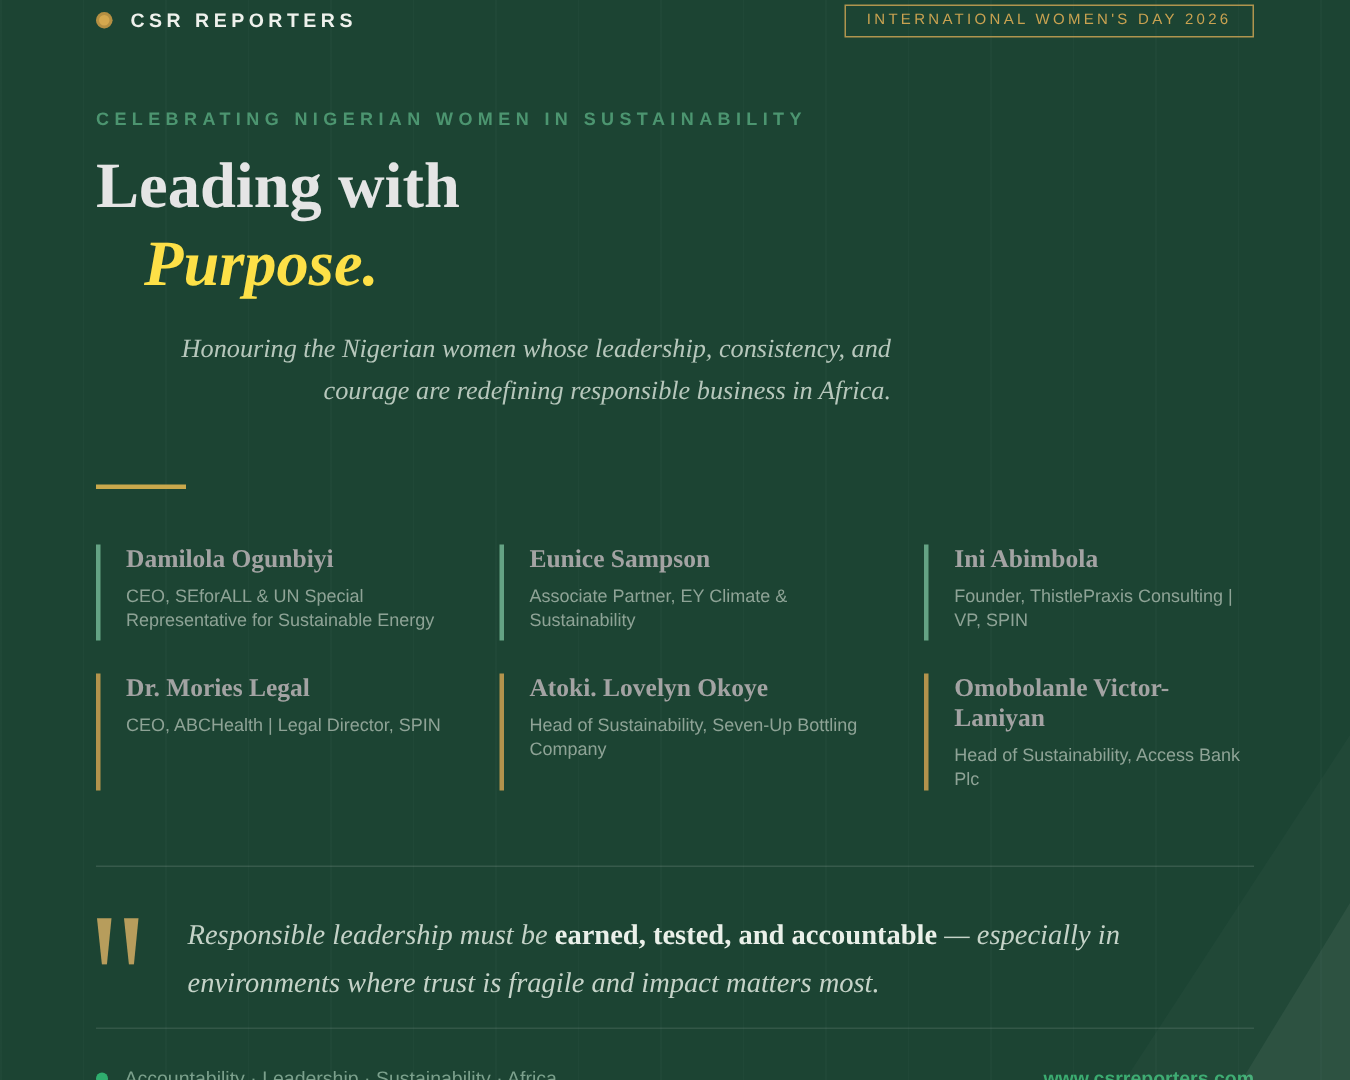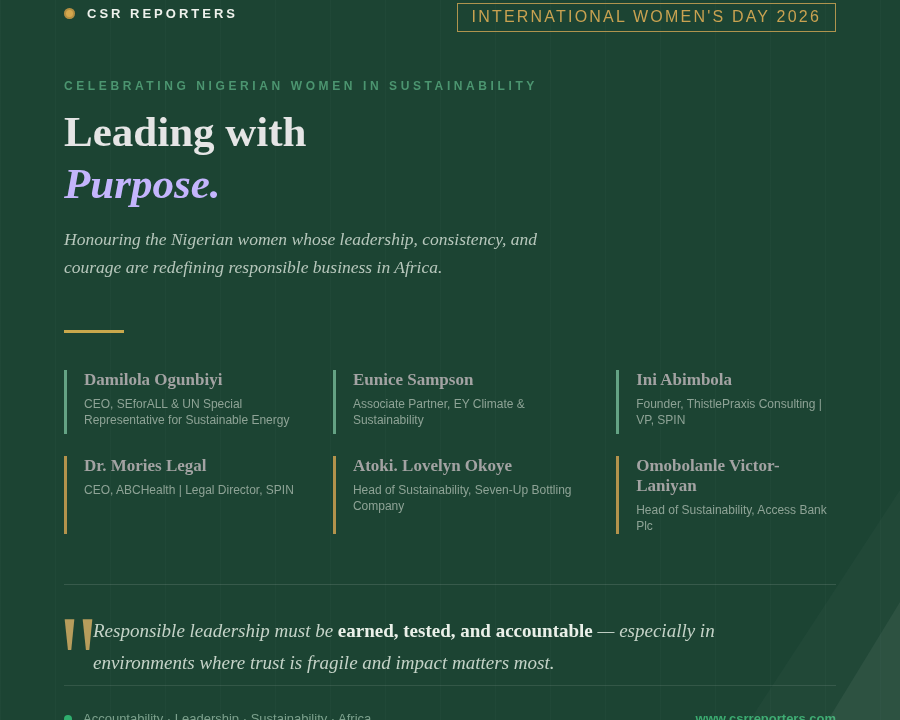--- a/index.html
+++ b/index.html
@@ -19,56 +19,56 @@
   .page{ position:relative; padding:0 64px; height:100%; }
 
   
   .topbar{ display:flex; justify-content:space-between; align-items:flex-start; padding-top:4px; }
   .brand{ display:flex; align-items:center; gap:12px; margin-top:2px; }
   .brand-dot{ width:11px; height:11px; border-radius:50%; background:#d5a84e; box-shadow:inset 0 0 0 2px rgba(0,0,0,0.15); }
   .brand-name{ font-size:13px; font-weight:bold; letter-spacing:3px; color:#eef1ec; }
   .badge{
     border:1px solid rgba(201,162,84,0.85);
     color:#c9a251;
-    font-size:16px; letter-spacing:2.2px;
+    font-size:10px; letter-spacing:2.2px;
     padding:4px 14px 5px;
     margin-top:-1px;
     white-space:nowrap;
   }
 
   
   .eyebrow{ margin-top:47px; font-size:12px; letter-spacing:3.6px; color:#4c9570; font-weight:bold; }
   h1{ margin-top:13px; font-family:"Liberation Serif", serif; font-size:43px; line-height:1.2; font-weight:bold; }
   .h1-line1{ color:#e5e5e5; }
-  .h1-line2{ color:#c4b5fd; font-style:italic; }
+  .h1-line2{ color:#fde047; font-style:italic;margin-left:32px; }
   .subtitle{
     margin-top:16px; max-width:530px;
     font-family:"Liberation Serif", serif; font-style:italic;
-    font-size:17.5px; line-height:28px; color:#b7c7bc;
+    font-size:17.5px; line-height:28px; color:#b7c7bc;text-align:right;
   }
 
   .gold-rule{ margin-top:49px; width:60px; height:3px; background:#c9a84c; }
 
   
   .grid{
     margin-top:37px;
     display:grid;
     grid-template-columns:1fr 1.06fr 0.92fr;
     column-gap:30px; row-gap:22px;
   }
   .card{ padding-left:17px; min-height:64px; }
   .card.accent-green{ border-left:3px solid #64a384; }
   .card.accent-gold{ border-left:3px solid #b3934c; }
   .card-name{ font-family:"Liberation Serif", serif; font-weight:bold; font-size:17px; color:#a3a3a3; }
   .card-title{ margin-top:7px; font-size:12px; line-height:15.5px; color:#8ea396; }
 
   .divider{ margin-top:50px; border-top:1px solid rgba(255,255,255,0.12); }
 
   
-  .quote{ margin-top:30px; display:flex; }
+  .quote{ margin-top:30px; display:flex; gap:32px; }
   .qmarks{ display:flex; gap:7px; padding-top:4px; }
   .qmark-bar{ width:11px; height:31px; background:#b79d5c; clip-path:polygon(6% 0, 94% 0, 66% 100%, 36% 100%); }
   .quote-text{
     font-family:"Liberation Serif", serif; font-style:italic;
     font-size:19px; line-height:31.5px; color:#c5d3c8; max-width:670px;
   }
   .quote-em{ font-style:normal; font-weight:bold; color:#eaf0e9; }
 
   
   .footer-divider{ position:absolute; left:64px; right:64px; bottom:34px; border-top:1px solid rgba(255,255,255,0.10); }

